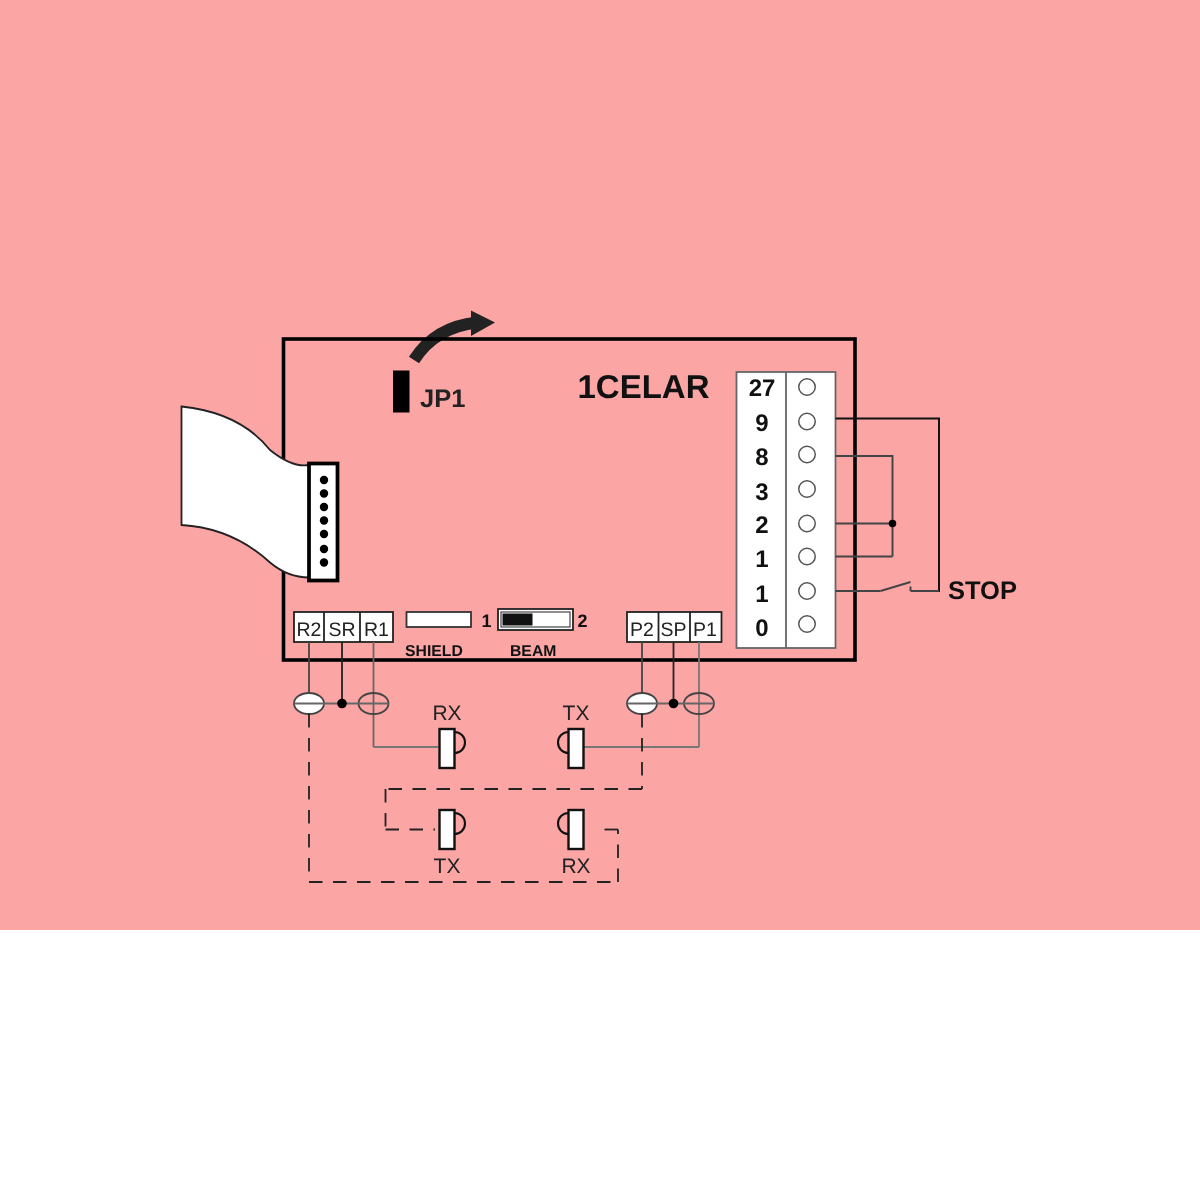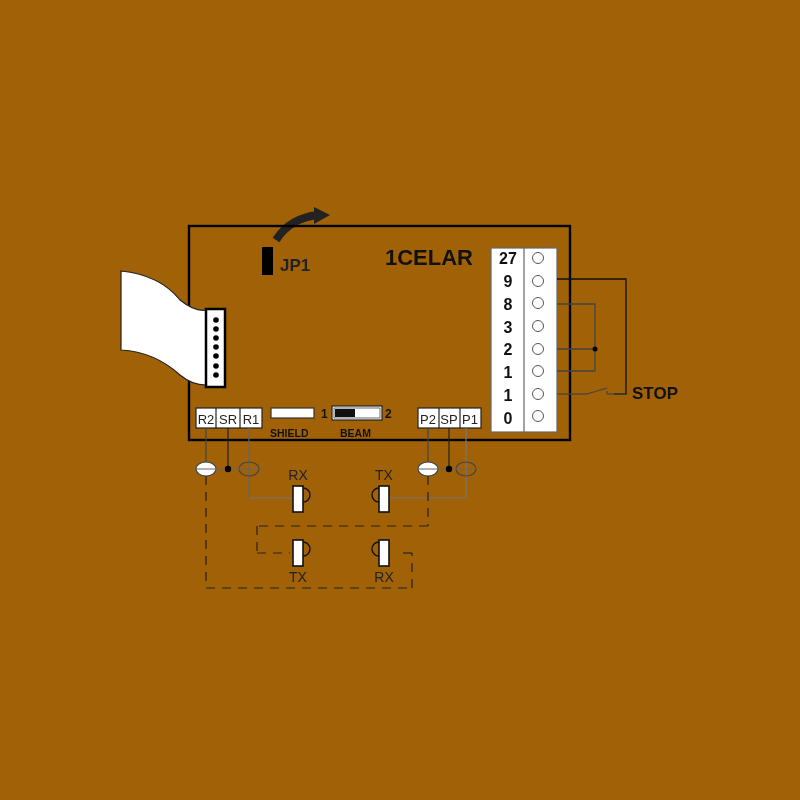--- a/index.html
+++ b/index.html
@@ -1,16 +1,16 @@
 <!DOCTYPE html>
 <html><head>
 <meta charset="utf-8">
 <style>
   html, body { margin: 0; padding: 0; background: #ffffff; }
-  #canvas { position: relative; width: 800px; height: 800px; background: #a16207; overflow: hidden; }
+  #canvas { position: relative; width: 800px; height: 620px; background: #fca5a5; overflow: hidden; }
   #canvas svg { position: absolute; left: 0; top: 0; }
   .bold { font-family: "Liberation Sans", sans-serif; font-weight: bold; fill: #111; }
   .reg { font-family: "Liberation Sans", sans-serif; fill: #222; }
   .thick { stroke: #000; stroke-width: 2.4; fill: none; }
   .dash { stroke: #222; stroke-width: 1.2; fill: none; stroke-dasharray: 9 7; }
 </style>
 </head>
 <body>
 
 <div id="canvas">

